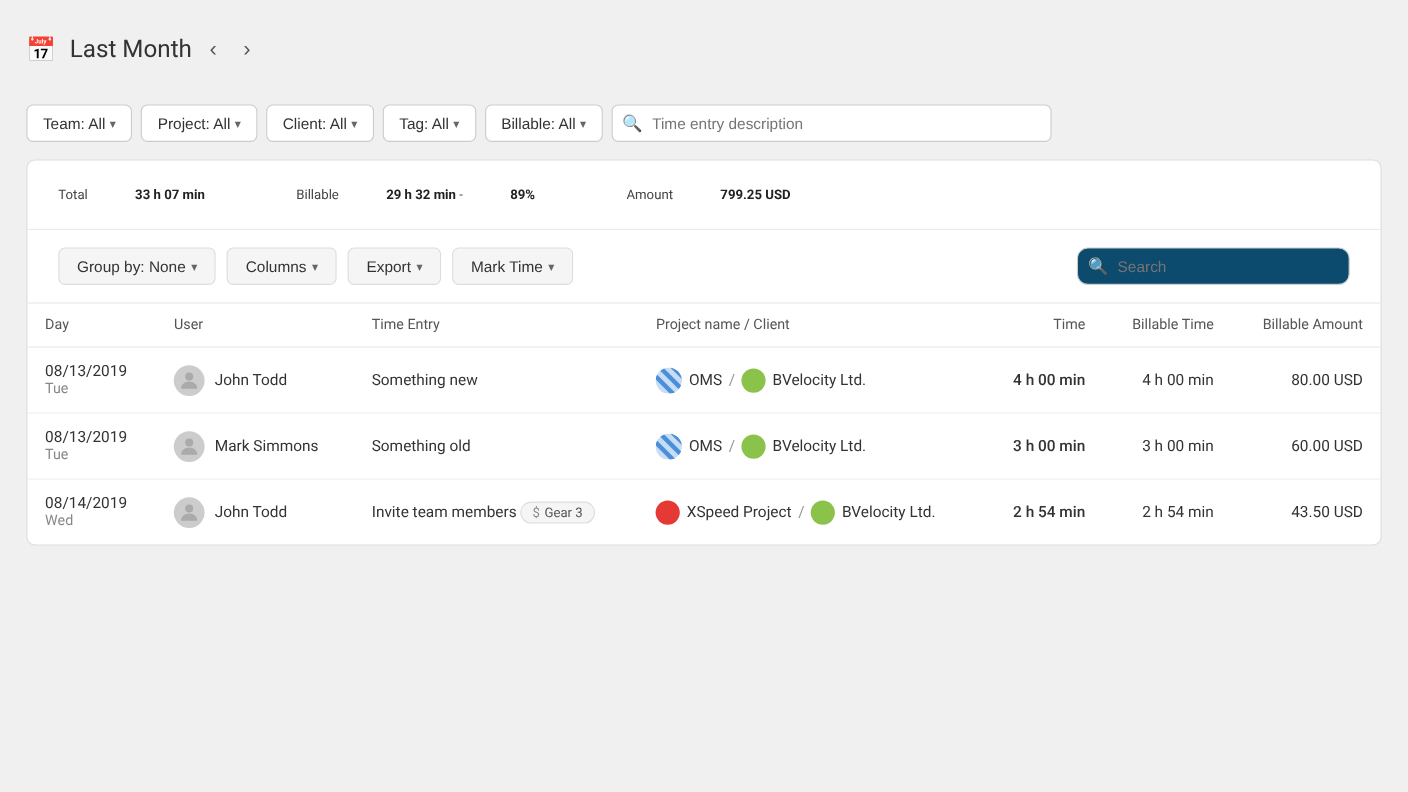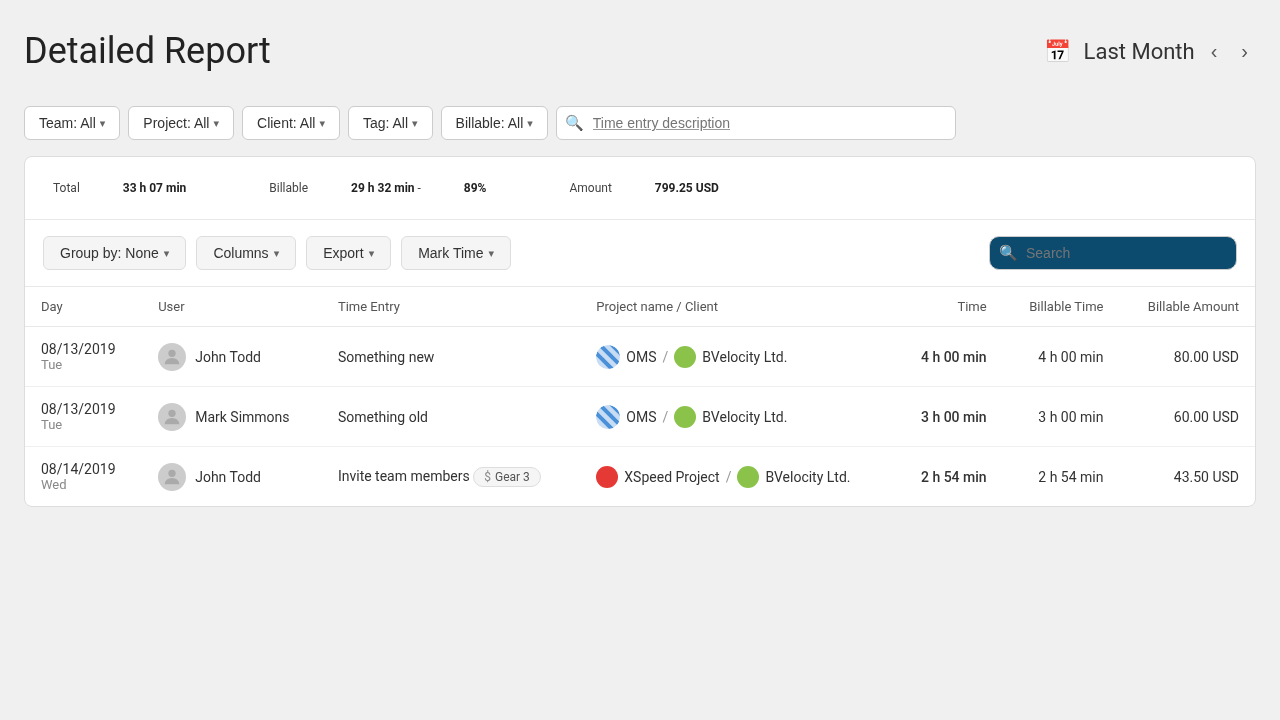--- a/index.html
+++ b/index.html
@@ -80,21 +80,20 @@
       position: relative;
     }
     .search-filter input {
       width: 100%;
       border: 1px solid #ccc;
       border-radius: 6px;
       padding: 8px 14px 8px 36px;
       font-size: 14px;
       color: #999;
       background: #fff;
-      text-decoration: underline;
     }
     .search-filter .search-icon-inner {
       position: absolute;
       left: 10px;
       top: 50%;
       transform: translateY(-50%);
       color: #999;
       font-size: 15px;
     }
     
@@ -113,21 +112,21 @@
     }
     .summary-row strong {
       font-weight: 700;
       color: #222;
     }
     .summary-row span { margin-right: 40px; }
     
     .toolbar {
       display: flex;
       align-items: center;
-      padding: 16px 18px;
+      padding: 16px 28px;
       gap: 10px;
       border-bottom: 1px solid #e8e8e8;
     }
     .toolbar-btn {
       background: #f5f5f5;
       border: 1px solid #ddd;
       border-radius: 6px;
       padding: 8px 16px;
       font-size: 14px;
       cursor: pointer;
@@ -241,21 +240,20 @@
       white-space: nowrap;
     }
     .tag-badge .dollar { color: #888; }
   </style>
 </head>
 <body>
 
 <div class="page-wrapper">
 
   <div class="header">
-    <h1 class="page-title">Detailed Report</h1>
     <div class="date-nav">
       <span class="calendar-icon">📅</span>
       <span class="date-nav-label">Last Month</span>
       <button class="nav-arrow">‹</button>
       <button class="nav-arrow">›</button>
     </div>
   </div>
 
   <div class="filter-bar">
     <button class="filter-btn">

